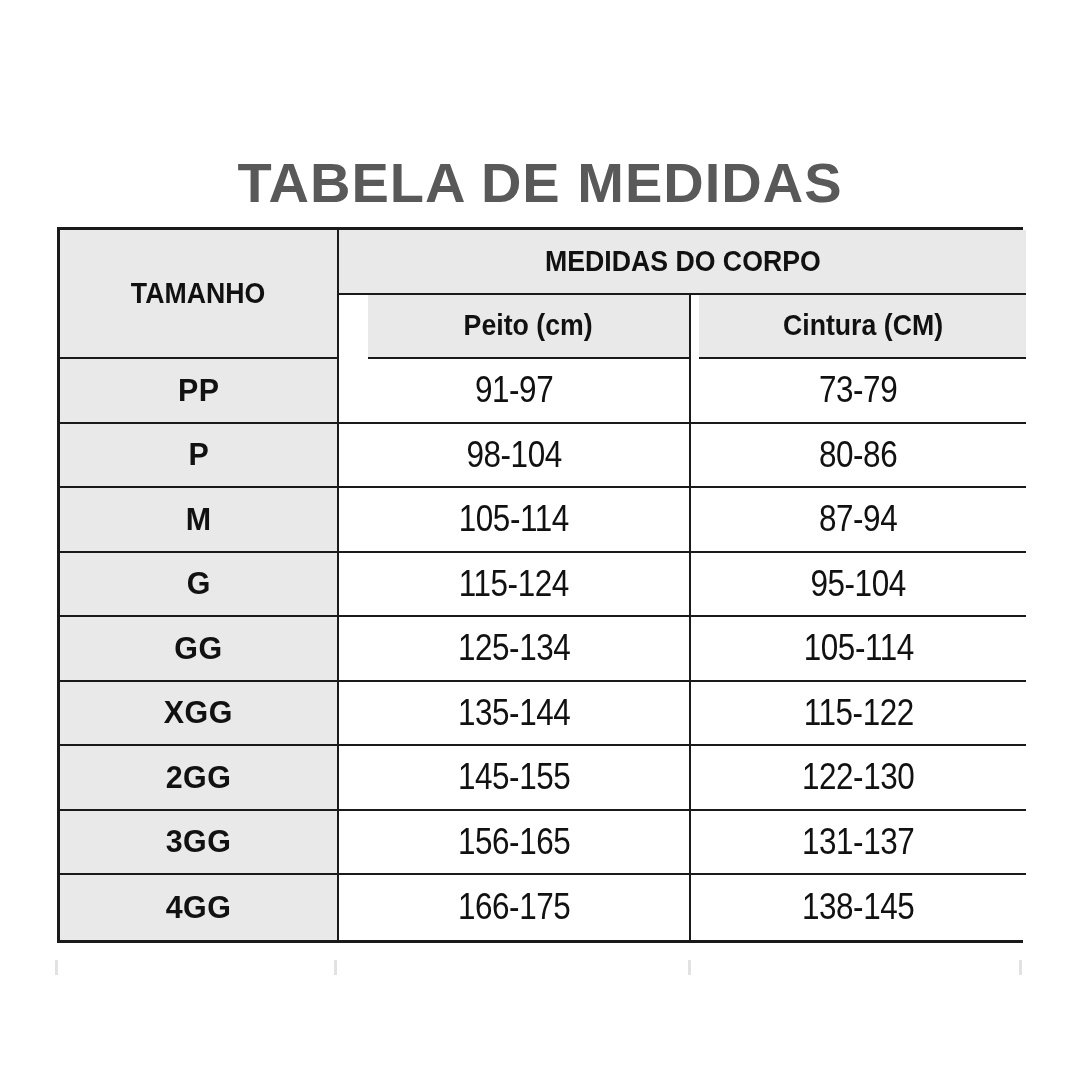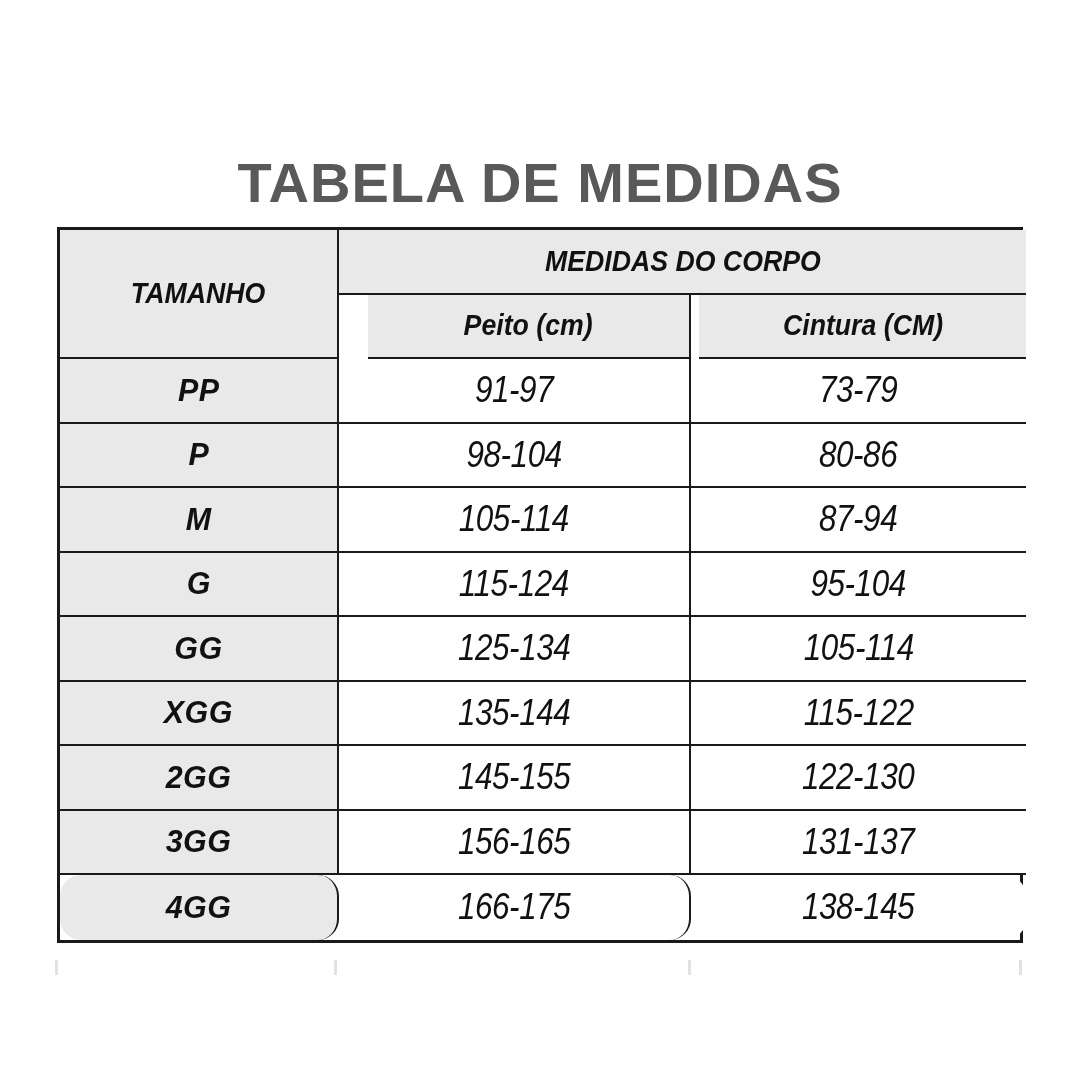--- a/index.html
+++ b/index.html
@@ -37,25 +37,24 @@
   .row { display: contents; }
   .cell {
     display: flex;
     align-items: center;
     justify-content: center;
     border-right: 2px solid #1a1a1a;
     border-bottom: 2px solid #1a1a1a;
     background: #ffffff;
     color: #111111;
     overflow: hidden;
-    font-style: italic;
   }
   .gray { background: #e9e9e9; }
   .last-col { border-right: none; }
-  .last-row { border-bottom: none; border-radius: 21px; }
+  .last-row { border-bottom: none; }
   .hdr-size   { grid-column: 1; grid-row: 1 / 3; }
   .hdr-group  { grid-column: 2 / 4; grid-row: 1; }
   .hdr-peito  { grid-column: 2; grid-row: 2; margin-left: 29px; }
   .hdr-cint   { grid-column: 3; grid-row: 2; margin-left: 8px; }
   .hdr-text {
     font-weight: bold;
     font-size: 29px;
     display: inline-block;
     transform: scaleX(0.92);
     white-space: nowrap;

